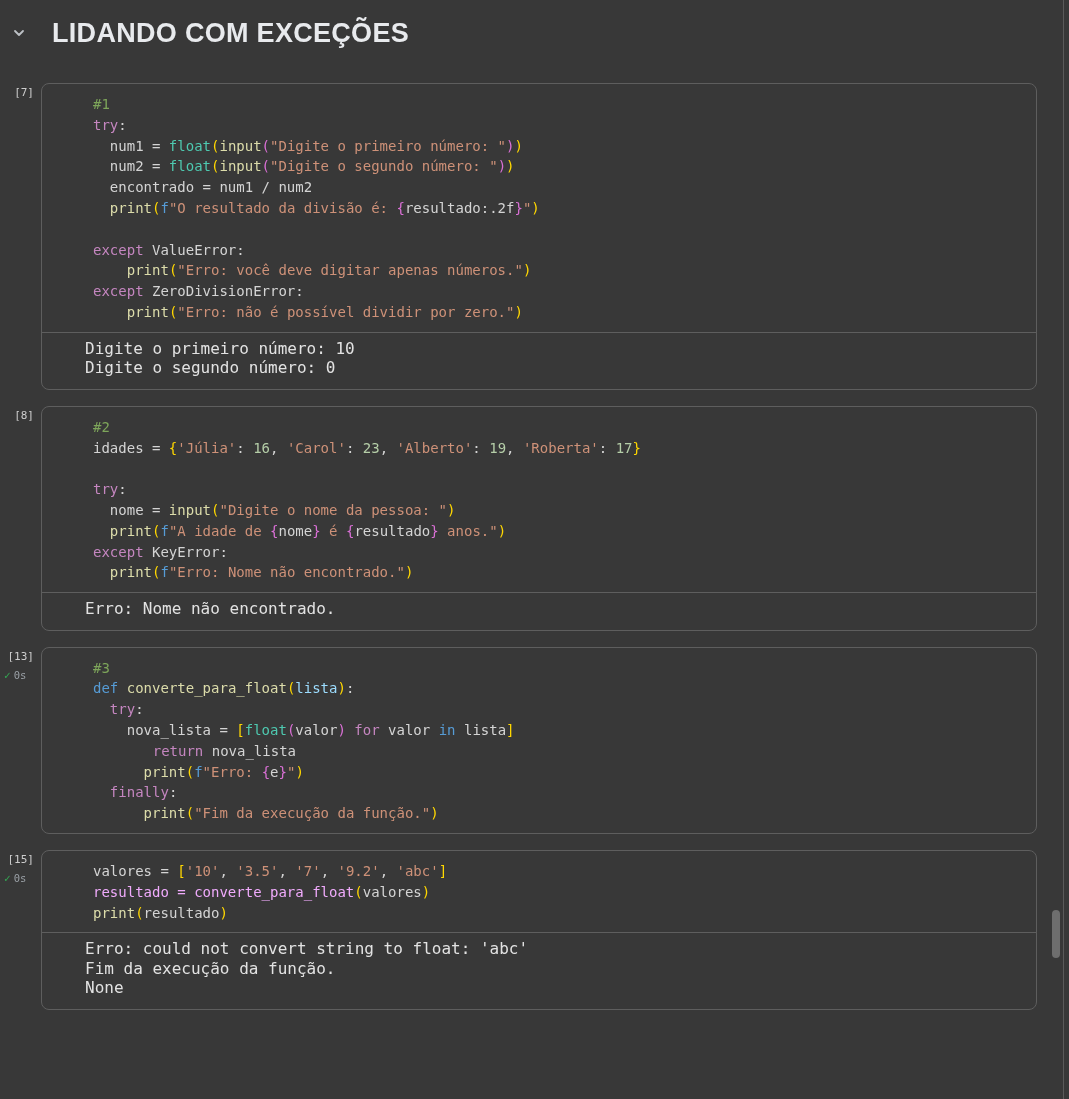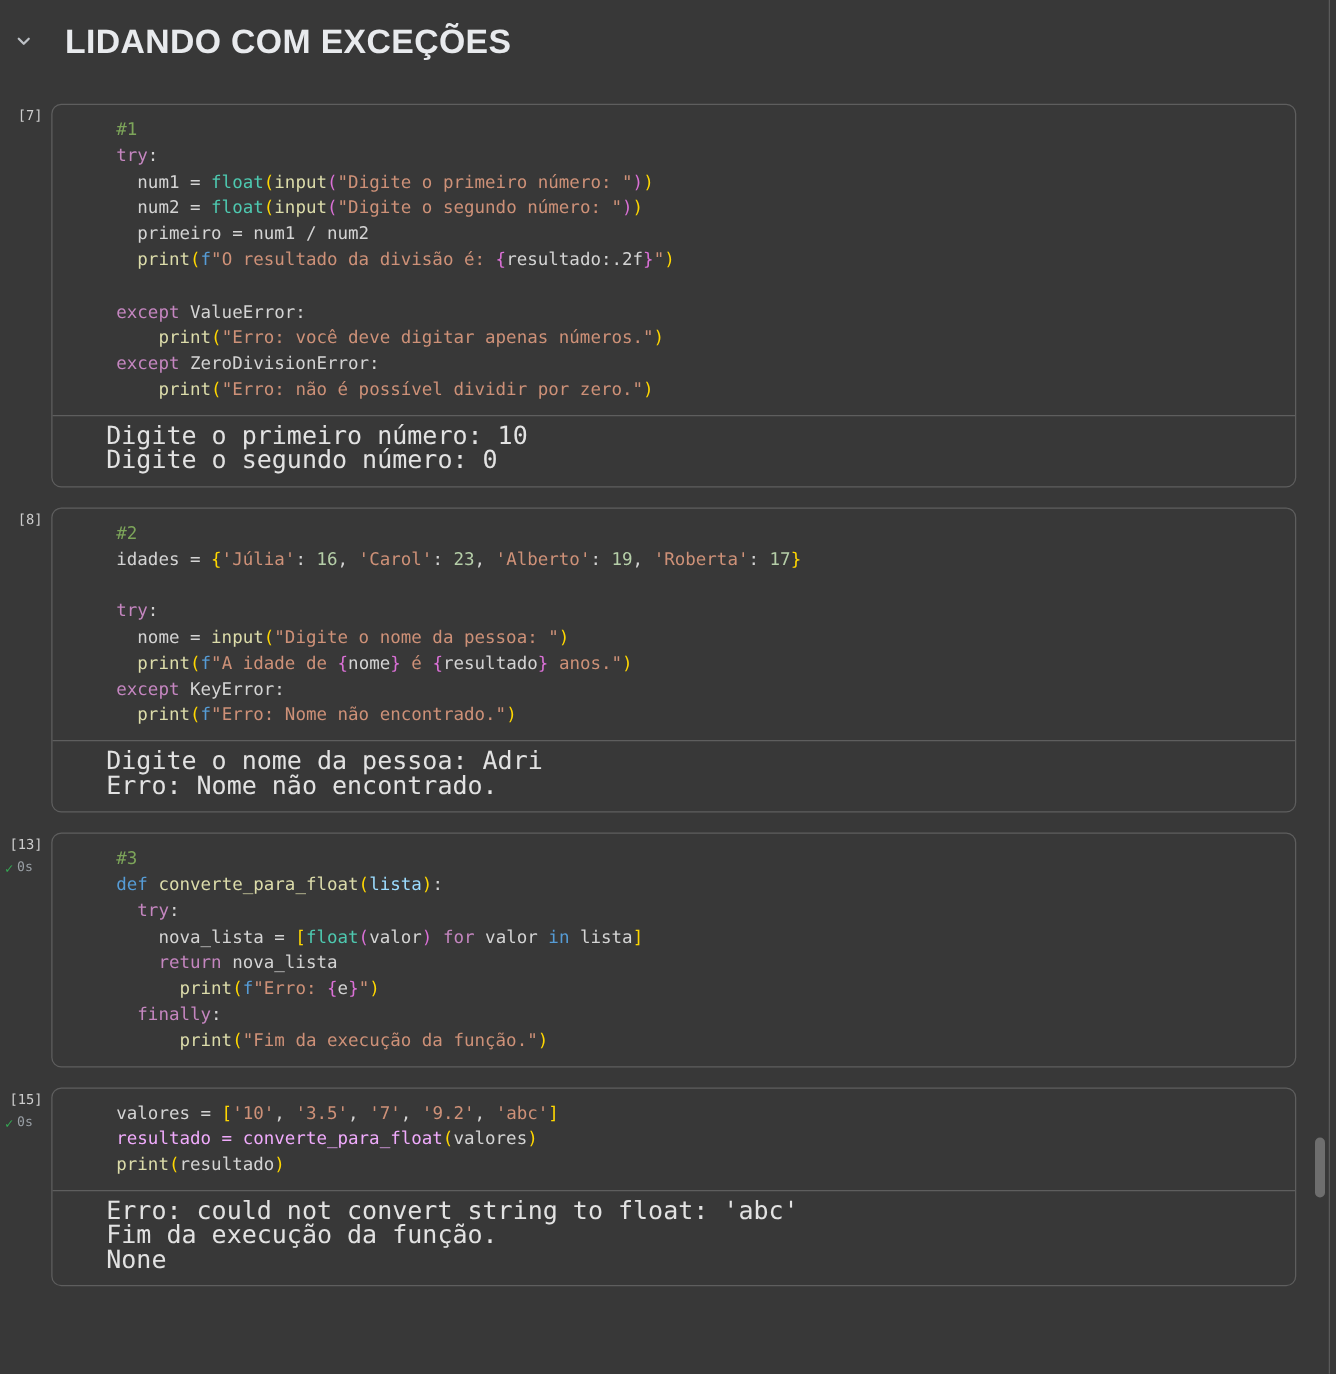--- a/index.html
+++ b/index.html
@@ -22,21 +22,21 @@
   .timing .check{color:var(--ok,#34A853);font-size:11px;}
   .timing .secs{color:#9AA0A6;}
   .cell{
     flex:1;min-width:0;margin-right:32px;
     border:1px solid var(--border,#5E5E5E);border-radius:8px;
     background:var(--cellbg,#383838);
   }
   .code-area{padding:10px 16px 9px 51px;font-size:14px;line-height:20.8px;color:#D4D4D4;cursor:text;}
   .code-line{white-space:pre;}
   .sep{border-top:1px solid var(--border,#5E5E5E);}
-  .output-area{padding:6px 16px 11px 43px;font-size:20px;line-height:19.5px;color:#E2E2E2;}
+  .output-area{padding:6px 16px 11px 43px;font-size:16px;line-height:19.5px;color:#E2E2E2;}
   .output-line{white-space:pre;}
   .panel-divider{position:absolute;top:0;bottom:0;left:1063px;width:1px;background:#5A5A5A;}
   .scroll-thumb{position:absolute;left:1052px;top:910px;width:8px;height:48px;border-radius:4px;background:#6E6E6E;cursor:pointer;}
 </style>
 </head>
 <body style="--bg: #383838; --cellbg: #383838; --border: #5E5E5E; --ok: #34A853;">
 
 <div class="header">
   <span class="chevron-btn">
     <svg width="16" height="16" viewBox="0 0 16 16" fill="none">
@@ -50,21 +50,21 @@
     <div class="cell-row">
       <div class="gutter">
         <div class="exec-label">[7]</div>
       </div>
       <div class="cell">
         <div class="code-area">
           <div class="code-line"><span style="color: rgb(125, 165, 90);">#1</span></div>
           <div class="code-line"><span style="color: rgb(197, 134, 192);">try</span><span style="color: rgb(212, 212, 212);">:</span></div>
           <div class="code-line"><span style="color: rgb(212, 212, 212);">  num1 = </span><span style="color: rgb(78, 201, 176);">float</span><span style="color: rgb(255, 215, 0);">(</span><span style="color: rgb(220, 220, 170);">input</span><span style="color: rgb(218, 112, 214);">(</span><span style="color: rgb(206, 145, 120);">"Digite o primeiro número: "</span><span style="color: rgb(218, 112, 214);">)</span><span style="color: rgb(255, 215, 0);">)</span></div>
           <div class="code-line"><span style="color: rgb(212, 212, 212);">  num2 = </span><span style="color: rgb(78, 201, 176);">float</span><span style="color: rgb(255, 215, 0);">(</span><span style="color: rgb(220, 220, 170);">input</span><span style="color: rgb(218, 112, 214);">(</span><span style="color: rgb(206, 145, 120);">"Digite o segundo número: "</span><span style="color: rgb(218, 112, 214);">)</span><span style="color: rgb(255, 215, 0);">)</span></div>
-          <div class="code-line"><span style="color: rgb(212, 212, 212);">  primeiro = num1 / num2</span></div>
+          <div class="code-line"><span style="color: rgb(212, 212, 212);">  encontrado = num1 / num2</span></div>
           <div class="code-line"><span style="color: rgb(212, 212, 212);">  </span><span style="color: rgb(220, 220, 170);">print</span><span style="color: rgb(255, 215, 0);">(</span><span style="color: rgb(86, 156, 214);">f</span><span style="color: rgb(206, 145, 120);">"O resultado da divisão é: </span><span style="color: rgb(218, 112, 214);">{</span><span style="color: rgb(212, 212, 212);">resultado:.2f</span><span style="color: rgb(218, 112, 214);">}</span><span style="color: rgb(206, 145, 120);">"</span><span style="color: rgb(255, 215, 0);">)</span></div>
           <div class="code-line">&nbsp;</div>
           <div class="code-line"><span style="color: rgb(197, 134, 192);">except</span><span style="color: rgb(212, 212, 212);"> ValueError:</span></div>
           <div class="code-line"><span style="color: rgb(212, 212, 212);">    </span><span style="color: rgb(220, 220, 170);">print</span><span style="color: rgb(255, 215, 0);">(</span><span style="color: rgb(206, 145, 120);">"Erro: você deve digitar apenas números."</span><span style="color: rgb(255, 215, 0);">)</span></div>
           <div class="code-line"><span style="color: rgb(197, 134, 192);">except</span><span style="color: rgb(212, 212, 212);"> ZeroDivisionError:</span></div>
           <div class="code-line"><span style="color: rgb(212, 212, 212);">    </span><span style="color: rgb(220, 220, 170);">print</span><span style="color: rgb(255, 215, 0);">(</span><span style="color: rgb(206, 145, 120);">"Erro: não é possível dividir por zero."</span><span style="color: rgb(255, 215, 0);">)</span></div>
         </div>
         <div class="sep"></div>
         <div class="output-area">
           <div class="output-line">Digite o primeiro número: 10</div>
@@ -82,40 +82,39 @@
           <div class="code-line"><span style="color: rgb(212, 212, 212);">idades = </span><span style="color: rgb(255, 215, 0);">{</span><span style="color: rgb(206, 145, 120);">'Júlia'</span><span style="color: rgb(212, 212, 212);">: </span><span style="color: rgb(181, 206, 168);">16</span><span style="color: rgb(212, 212, 212);">, </span><span style="color: rgb(206, 145, 120);">'Carol'</span><span style="color: rgb(212, 212, 212);">: </span><span style="color: rgb(181, 206, 168);">23</span><span style="color: rgb(212, 212, 212);">, </span><span style="color: rgb(206, 145, 120);">'Alberto'</span><span style="color: rgb(212, 212, 212);">: </span><span style="color: rgb(181, 206, 168);">19</span><span style="color: rgb(212, 212, 212);">, </span><span style="color: rgb(206, 145, 120);">'Roberta'</span><span style="color: rgb(212, 212, 212);">: </span><span style="color: rgb(181, 206, 168);">17</span><span style="color: rgb(255, 215, 0);">}</span></div>
           <div class="code-line">&nbsp;</div>
           <div class="code-line"><span style="color: rgb(197, 134, 192);">try</span><span style="color: rgb(212, 212, 212);">:</span></div>
           <div class="code-line"><span style="color: rgb(212, 212, 212);">  nome = </span><span style="color: rgb(220, 220, 170);">input</span><span style="color: rgb(255, 215, 0);">(</span><span style="color: rgb(206, 145, 120);">"Digite o nome da pessoa: "</span><span style="color: rgb(255, 215, 0);">)</span></div>
           <div class="code-line"><span style="color: rgb(212, 212, 212);">  </span><span style="color: rgb(220, 220, 170);">print</span><span style="color: rgb(255, 215, 0);">(</span><span style="color: rgb(86, 156, 214);">f</span><span style="color: rgb(206, 145, 120);">"A idade de </span><span style="color: rgb(218, 112, 214);">{</span><span style="color: rgb(212, 212, 212);">nome</span><span style="color: rgb(218, 112, 214);">}</span><span style="color: rgb(206, 145, 120);"> é </span><span style="color: rgb(218, 112, 214);">{</span><span style="color: rgb(212, 212, 212);">resultado</span><span style="color: rgb(218, 112, 214);">}</span><span style="color: rgb(206, 145, 120);"> anos."</span><span style="color: rgb(255, 215, 0);">)</span></div>
           <div class="code-line"><span style="color: rgb(197, 134, 192);">except</span><span style="color: rgb(212, 212, 212);"> KeyError:</span></div>
           <div class="code-line"><span style="color: rgb(212, 212, 212);">  </span><span style="color: rgb(220, 220, 170);">print</span><span style="color: rgb(255, 215, 0);">(</span><span style="color: rgb(86, 156, 214);">f</span><span style="color: rgb(206, 145, 120);">"Erro: Nome não encontrado."</span><span style="color: rgb(255, 215, 0);">)</span></div>
         </div>
         <div class="sep"></div>
         <div class="output-area">
-          <div class="output-line">Digite o nome da pessoa: Adri</div>
           <div class="output-line">Erro: Nome não encontrado.</div>
         </div>
       </div>
     </div>
     <div class="cell-row">
       <div class="gutter">
         <div class="exec-label">[13]</div>
         <div class="timing">
           <span class="check">✓</span>
           <span class="secs">0s</span>
         </div>
       </div>
       <div class="cell">
         <div class="code-area">
           <div class="code-line"><span style="color: rgb(125, 165, 90);">#3</span></div>
           <div class="code-line"><span style="color: rgb(86, 156, 214);">def</span><span style="color: rgb(212, 212, 212);"> </span><span style="color: rgb(220, 220, 170);">converte_para_float</span><span style="color: rgb(255, 215, 0);">(</span><span style="color: rgb(156, 220, 254);">lista</span><span style="color: rgb(255, 215, 0);">)</span><span style="color: rgb(212, 212, 212);">:</span></div>
           <div class="code-line"><span style="color: rgb(212, 212, 212);">  </span><span style="color: rgb(197, 134, 192);">try</span><span style="color: rgb(212, 212, 212);">:</span></div>
           <div class="code-line"><span style="color: rgb(212, 212, 212);">    nova_lista = </span><span style="color: rgb(255, 215, 0);">[</span><span style="color: rgb(78, 201, 176);">float</span><span style="color: rgb(218, 112, 214);">(</span><span style="color: rgb(212, 212, 212);">valor</span><span style="color: rgb(218, 112, 214);">)</span><span style="color: rgb(212, 212, 212);"> </span><span style="color: rgb(197, 134, 192);">for</span><span style="color: rgb(212, 212, 212);"> valor </span><span style="color: rgb(86, 156, 214);">in</span><span style="color: rgb(212, 212, 212);"> lista</span><span style="color: rgb(255, 215, 0);">]</span></div>
-          <div class="code-line"><span style="color: rgb(212, 212, 212);">    </span><span style="color: rgb(197, 134, 192);">return</span><span style="color: rgb(212, 212, 212);"> nova_lista</span></div>
+          <div class="code-line"><span style="color: rgb(212, 212, 212);">    </span><span style="color: rgb(197, 134, 192); margin-left: 26px;">return</span><span style="color: rgb(212, 212, 212);"> nova_lista</span></div>
           <div class="code-line"><span style="color: rgb(212, 212, 212);">      </span><span style="color: rgb(220, 220, 170);">print</span><span style="color: rgb(255, 215, 0);">(</span><span style="color: rgb(86, 156, 214);">f</span><span style="color: rgb(206, 145, 120);">"Erro: </span><span style="color: rgb(218, 112, 214);">{</span><span style="color: rgb(212, 212, 212);">e</span><span style="color: rgb(218, 112, 214);">}</span><span style="color: rgb(206, 145, 120);">"</span><span style="color: rgb(255, 215, 0);">)</span></div>
           <div class="code-line"><span style="color: rgb(212, 212, 212);">  </span><span style="color: rgb(197, 134, 192);">finally</span><span style="color: rgb(212, 212, 212);">:</span></div>
           <div class="code-line"><span style="color: rgb(212, 212, 212);">      </span><span style="color: rgb(220, 220, 170);">print</span><span style="color: rgb(255, 215, 0);">(</span><span style="color: rgb(206, 145, 120);">"Fim da execução da função."</span><span style="color: rgb(255, 215, 0);">)</span></div>
         </div>
       </div>
     </div>
     <div class="cell-row">
       <div class="gutter">
         <div class="exec-label">[15]</div>
         <div class="timing">

